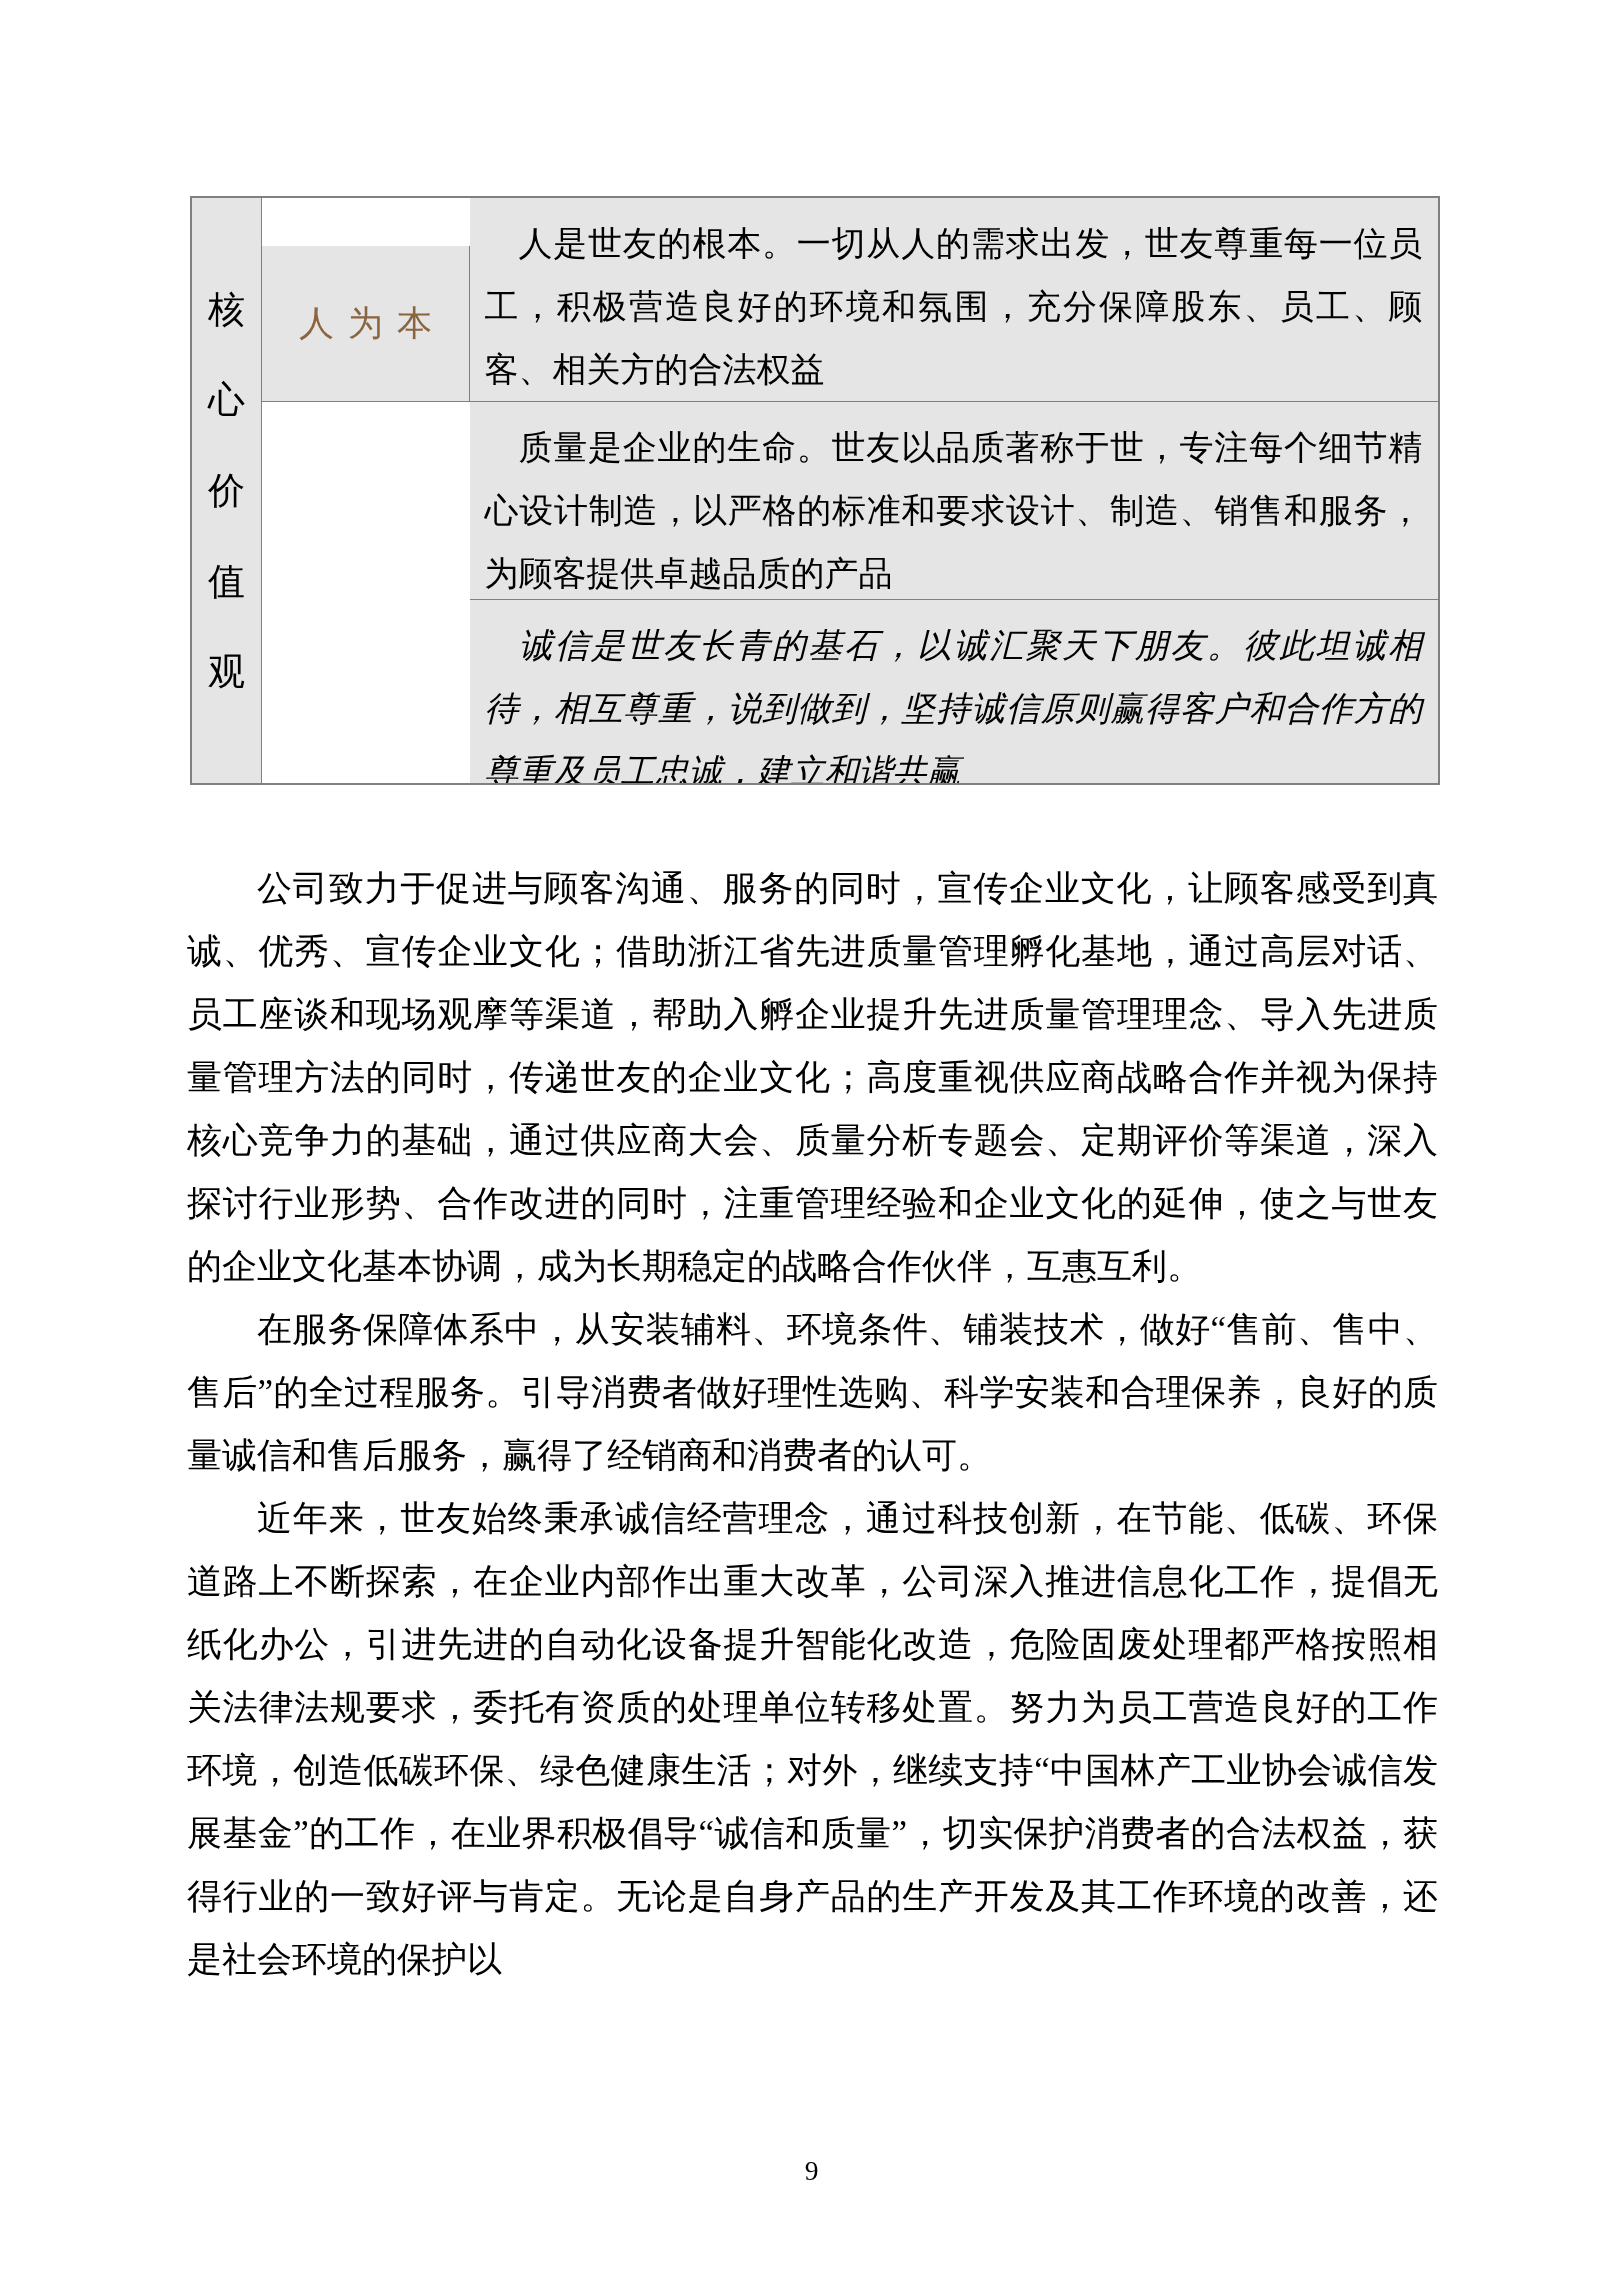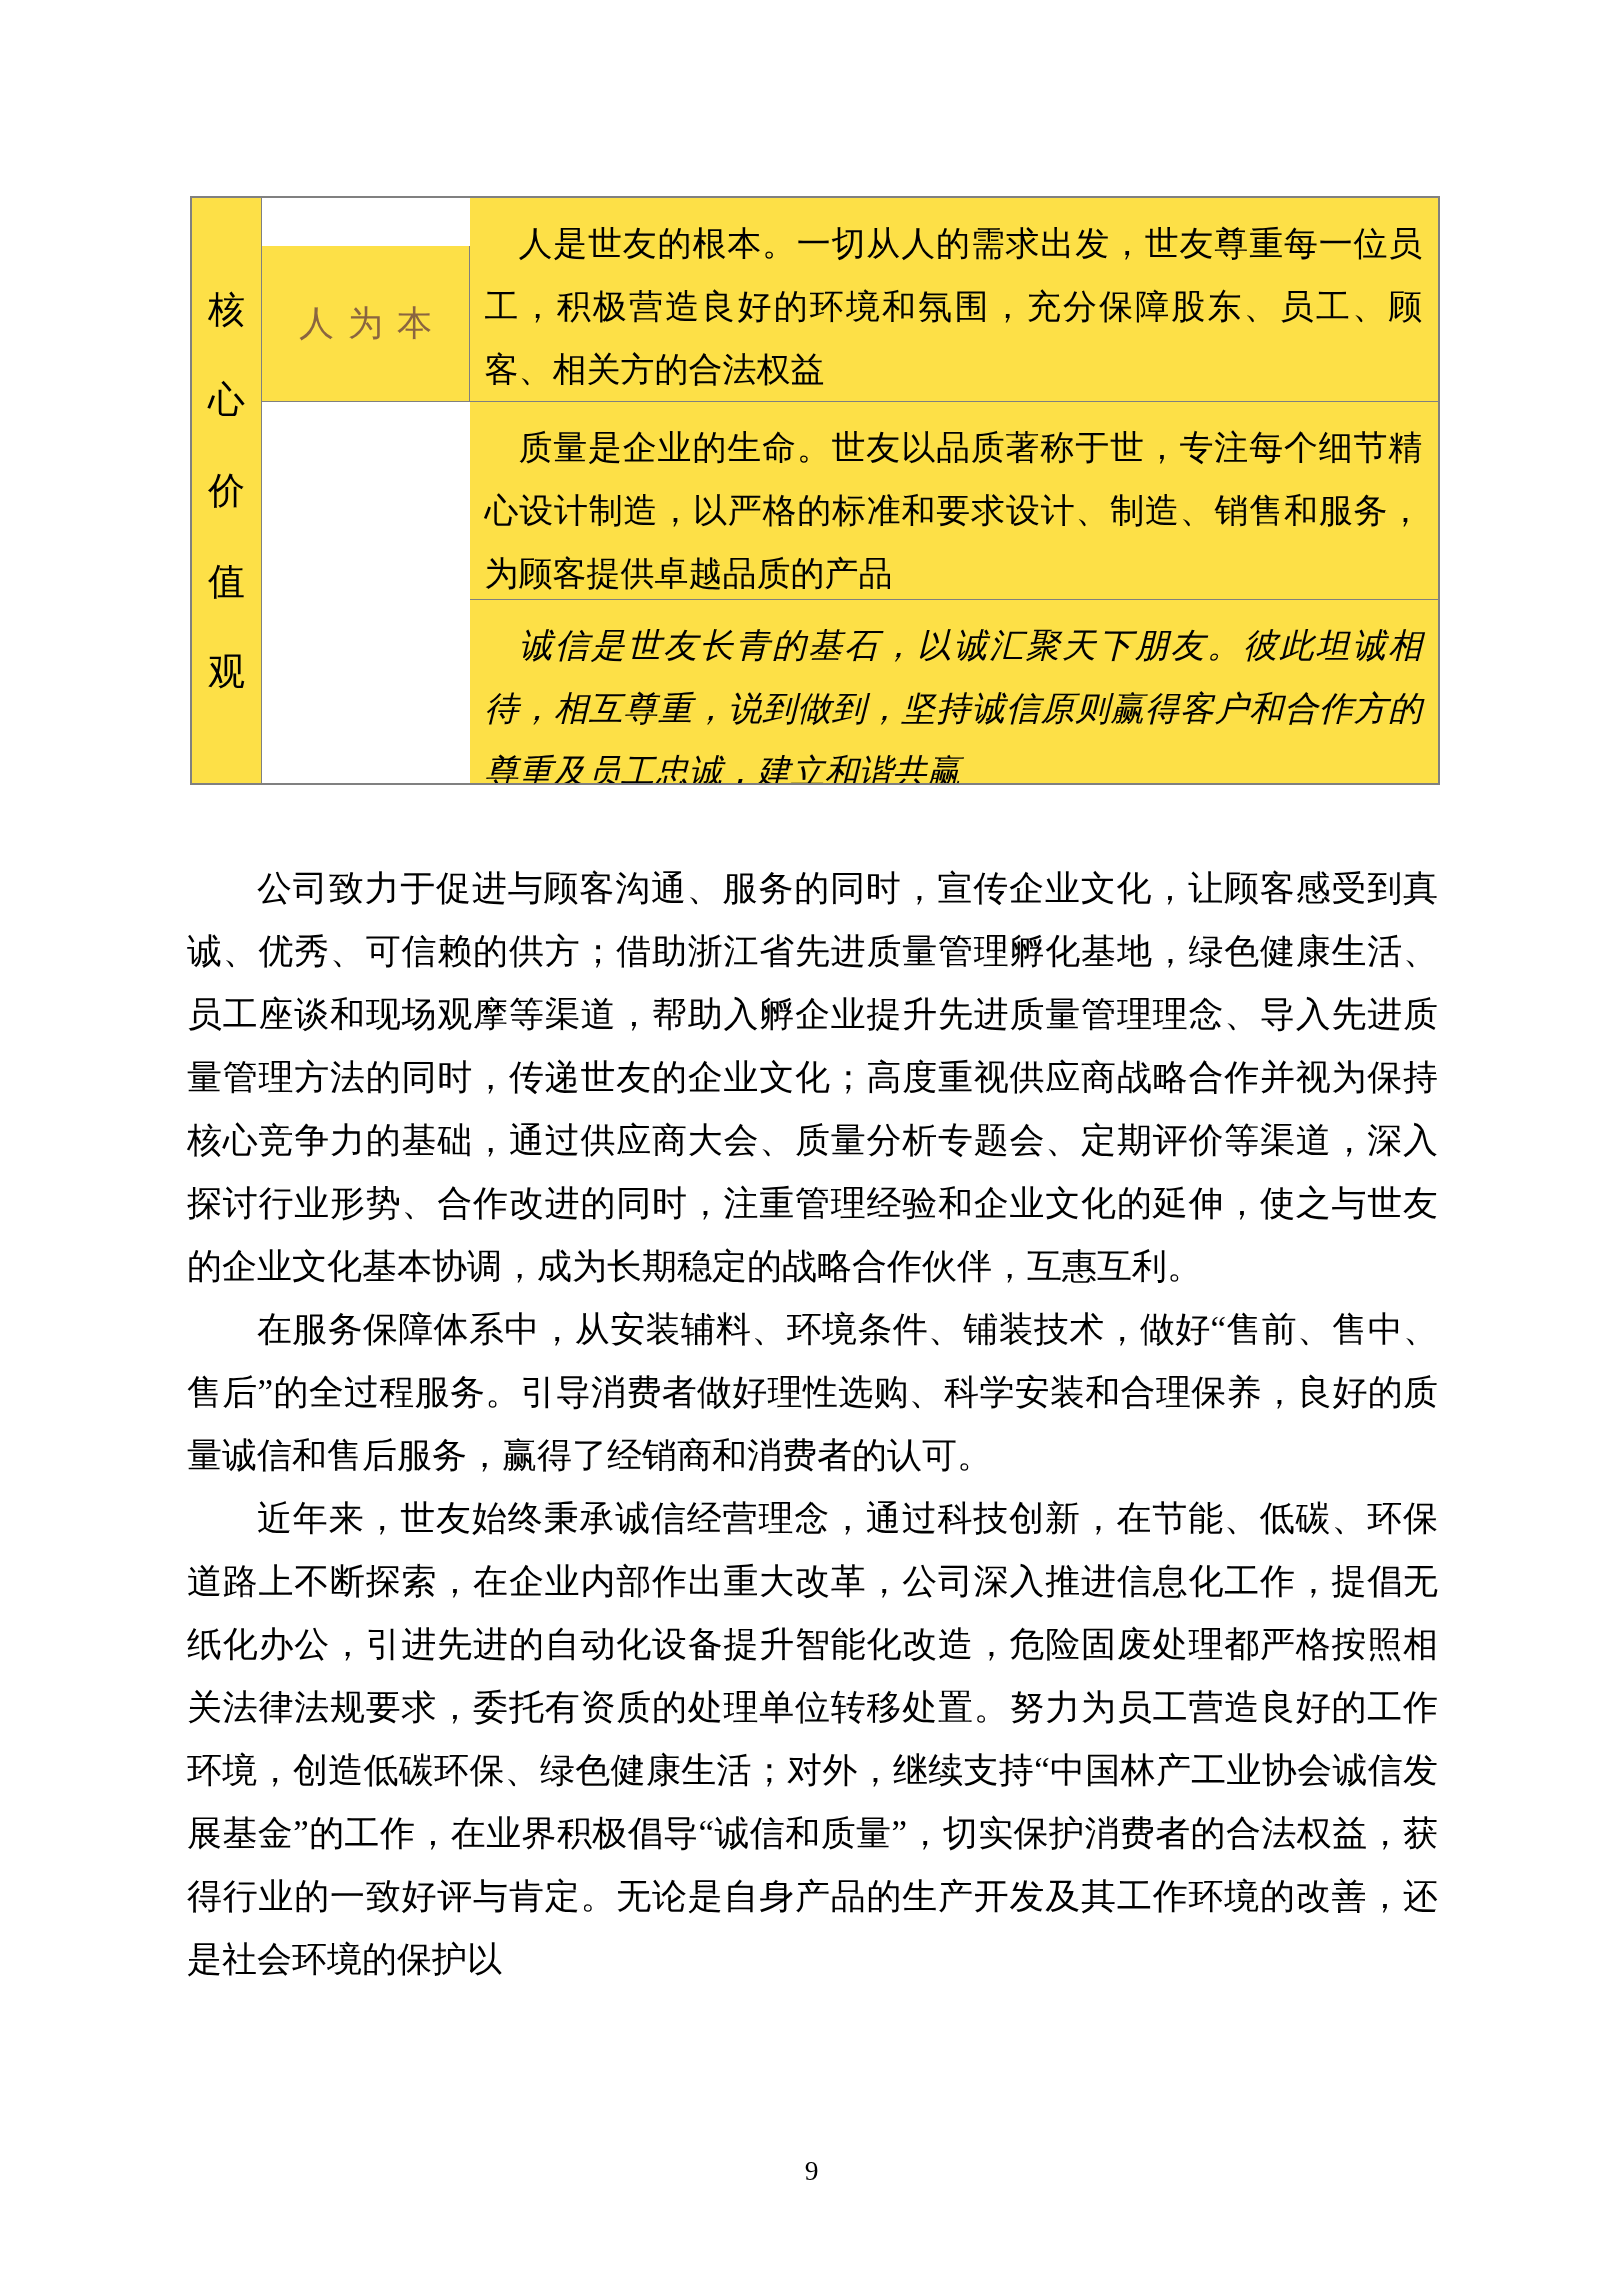--- a/index.html
+++ b/index.html
@@ -23,21 +23,21 @@
     position: absolute;
     left: 190px;
     top: 196px;
     width: 1250px;
     height: 589px;
     display: grid;
     grid-template-columns: 70px 208px 1fr;
     grid-template-rows: 204px 198px 1fr;
     border: 2px solid #808080;
   }
-  .vt-cell { background: #fde047; }
+  .vt-cell { background: #e5e5e5; }
   .vt-rowheader {
     grid-column: 1;
     grid-row: 1 / 4;
     border-right: 1.3px solid #808080;
     display: flex;
     flex-direction: column;
     justify-content: space-evenly;
     align-items: center;
     font-size: 37px;
     line-height: 1;
@@ -112,21 +112,21 @@
     <div class="vt-cell vt-label spaced row1">人为本</div>
     <div class="vt-cell vt-desc row1">人是世友的根本。一切从人的需求出发，世友尊重每一位员工，积极营造良好的环境和氛围，充分保障股东、员工、顾客、相关方的合法权益</div>
 
     <div class="vt-cell vt-desc row2">质量是企业的生命。世友以品质著称于世，专注每个细节精心设计制造，以严格的标准和要求设计、制造、销售和服务，为顾客提供卓越品质的产品</div>
 
     <div class="vt-cell vt-desc row3">诚信是世友长青的基石，以诚汇聚天下朋友。彼此坦诚相待，相互尊重，说到做到，坚持诚信原则赢得客户和合作方的尊重及员工忠诚，建立和谐共赢</div>
 
   </div>
 
   <div class="body-text">
-    <p>公司致力于促进与顾客沟通、服务的同时，宣传企业文化，让顾客感受到真诚、优秀、可信赖的供方；借助浙江省先进质量管理孵化基地，绿色健康生活、员工座谈和现场观摩等渠道，帮助入孵企业提升先进质量管理理念、导入先进质量管理方法的同时，传递世友的企业文化；高度重视供应商战略合作并视为保持核心竞争力的基础，通过供应商大会、质量分析专题会、定期评价等渠道，深入探讨行业形势、合作改进的同时，注重管理经验和企业文化的延伸，使之与世友的企业文化基本协调，成为长期稳定的战略合作伙伴，互惠互利。</p>
+    <p>公司致力于促进与顾客沟通、服务的同时，宣传企业文化，让顾客感受到真诚、优秀、宣传企业文化；借助浙江省先进质量管理孵化基地，通过高层对话、员工座谈和现场观摩等渠道，帮助入孵企业提升先进质量管理理念、导入先进质量管理方法的同时，传递世友的企业文化；高度重视供应商战略合作并视为保持核心竞争力的基础，通过供应商大会、质量分析专题会、定期评价等渠道，深入探讨行业形势、合作改进的同时，注重管理经验和企业文化的延伸，使之与世友的企业文化基本协调，成为长期稳定的战略合作伙伴，互惠互利。</p>
     <p>在服务保障体系中，从安装辅料、环境条件、铺装技术，做好“售前、售中、售后”的全过程服务。引导消费者做好理性选购、科学安装和合理保养，良好的质量诚信和售后服务，赢得了经销商和消费者的认可。</p>
     <p>近年来，世友始终秉承诚信经营理念，通过科技创新，在节能、低碳、环保道路上不断探索，在企业内部作出重大改革，公司深入推进信息化工作，提倡无纸化办公，引进先进的自动化设备提升智能化改造，危险固废处理都严格按照相关法律法规要求，委托有资质的处理单位转移处置。努力为员工营造良好的工作环境，创造低碳环保、绿色健康生活；对外，继续支持“中国林产工业协会诚信发展基金”的工作，在业界积极倡导“诚信和质量”，切实保护消费者的合法权益，获得行业的一致好评与肯定。无论是自身产品的生产开发及其工作环境的改善，还是社会环境的保护以</p>
   </div>
 
   <div class="page-number">9</div>
 
 </div>
 
 
 </body></html>

